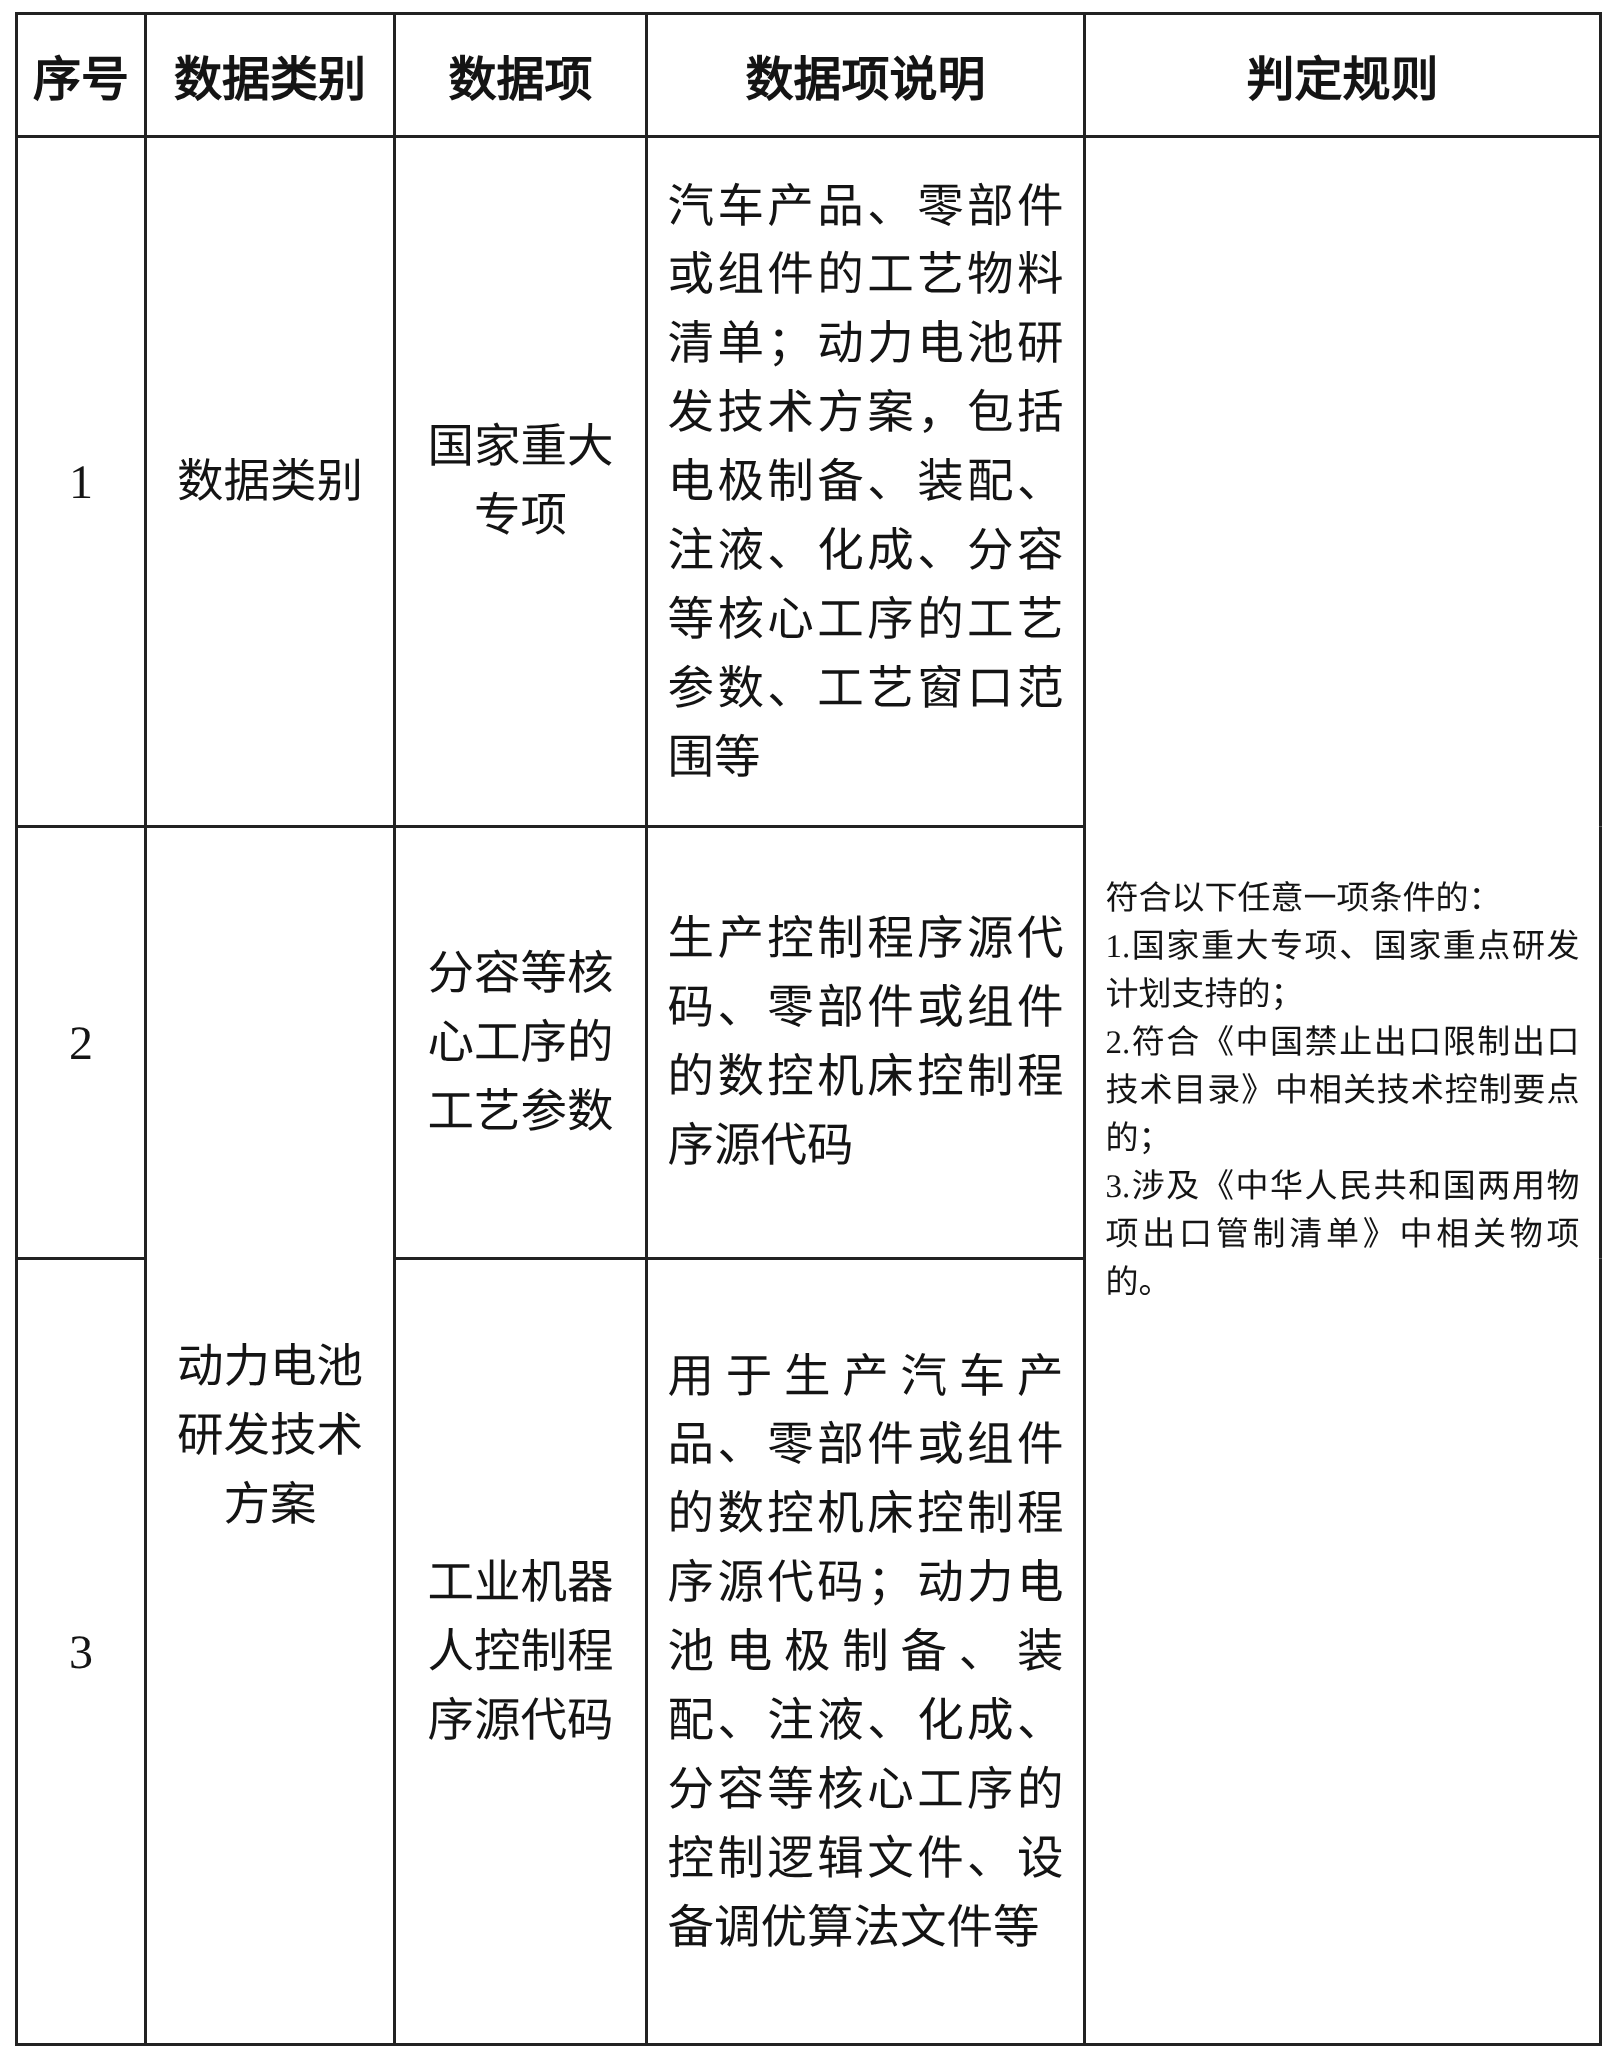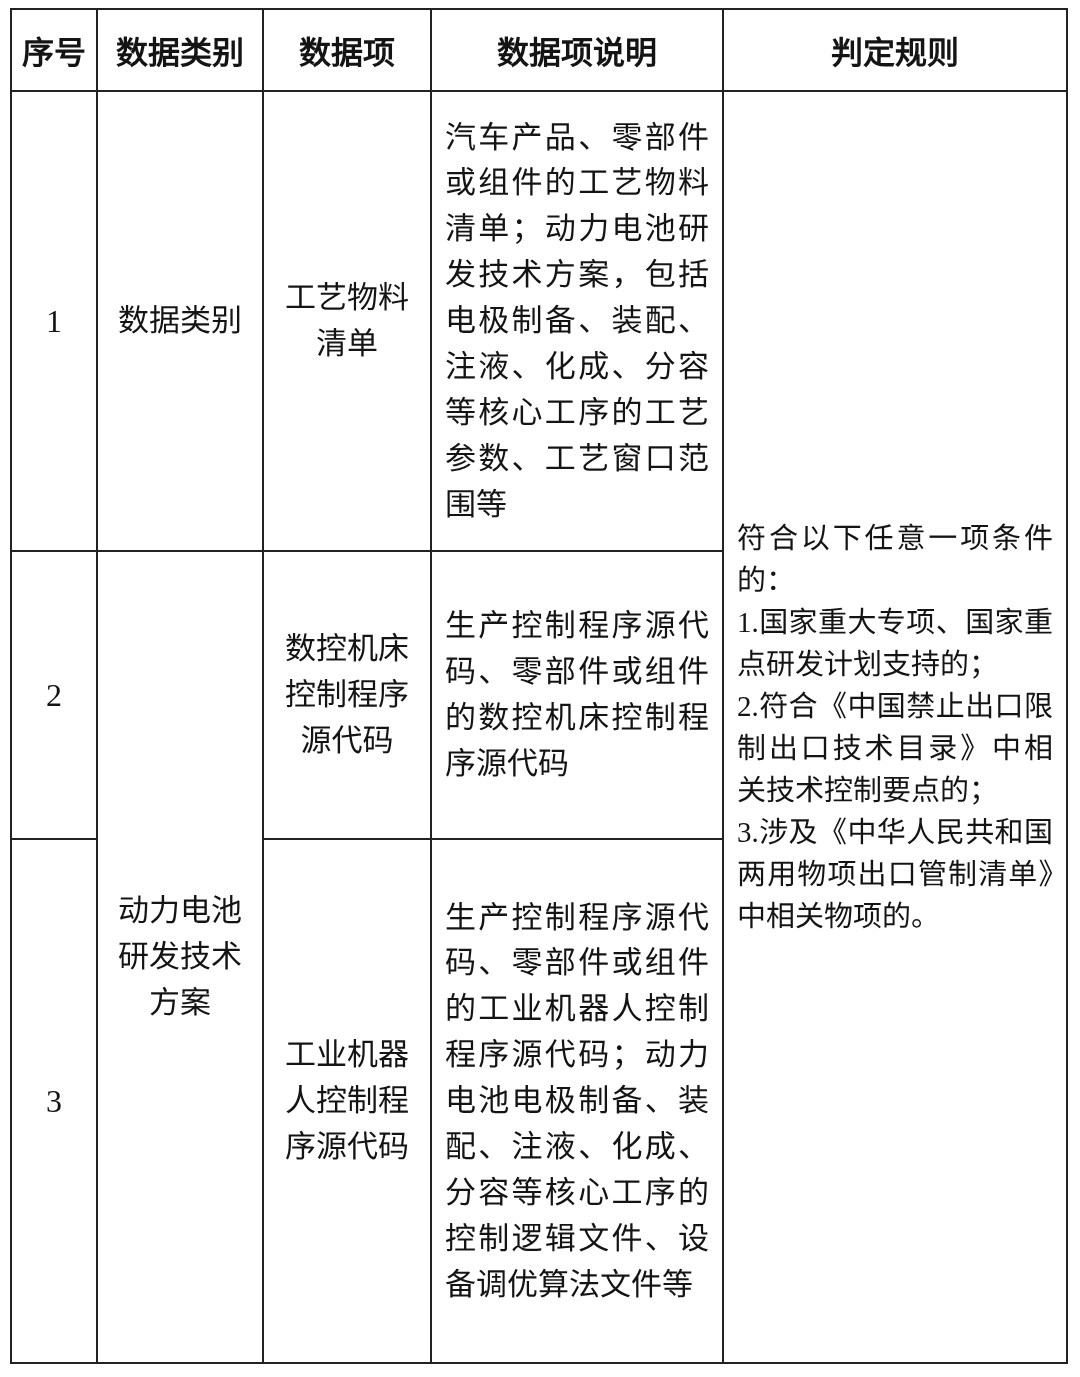--- a/index.html
+++ b/index.html
@@ -43,21 +43,21 @@
     padding: 0 4px;
   }
   .cell-desc {
     font-size: 31px;
     line-height: 1.48;
     text-align: justify;
     text-justify: inter-ideograph;
     padding: 19px 13px;
   }
   .cell-rule {
-    font-size: 29px;
+    font-size: 22px;
     line-height: 1.45;
     text-align: justify;
     text-justify: inter-ideograph;
     white-space: pre-line;
     padding: 4px 13px;
     vertical-align: middle;
   }
   tr.row-1 { height: 460px; }
   tr.row-2 { height: 288px; }
   tr.row-3 { height: 524px; }
@@ -79,32 +79,32 @@
       <th>数据类别</th>
       <th>数据项</th>
       <th>数据项说明</th>
       <th>判定规则</th>
     </tr>
   </thead>
   <tbody>
     <tr class="row-1">
       <td class="cell-num">1</td>
       <td class="cell-center">数据类别</td>
-      <td class="cell-center">工艺物料清单</td>
+      <td class="cell-center">国家重大专项</td>
       <td class="cell-desc">汽车产品、零部件或组件的工艺物料清单；动力电池研发技术方案，包括电极制备、装配、注液、化成、分容等核心工序的工艺参数、工艺窗口范围等</td>
       <td class="cell-rule" rowspan="3">符合以下任意一项条件的：
 1.国家重大专项、国家重点研发计划支持的；
 2.符合《中国禁止出口限制出口技术目录》中相关技术控制要点的；
 3.涉及《中华人民共和国两用物项出口管制清单》中相关物项的。</td>
     </tr>
     <tr class="row-2">
       <td class="cell-num">2</td>
       <td class="cell-center" rowspan="2">动力电池研发技术方案</td>
-      <td class="cell-center">数控机床控制程序源代码</td>
+      <td class="cell-center">分容等核心工序的工艺参数</td>
       <td class="cell-desc">生产控制程序源代码、零部件或组件的数控机床控制程序源代码</td>
     </tr>
     <tr class="row-3">
       <td class="cell-num">3</td>
       <td class="cell-center">工业机器人控制程序源代码</td>
-      <td class="cell-desc">生产控制程序源代码、零部件或组件的工业机器人控制程序源代码；动力电池电极制备、装配、注液、化成、分容等核心工序的控制逻辑文件、设备调优算法文件等</td>
+      <td class="cell-desc">用于生产汽车产品、零部件或组件的数控机床控制程序源代码；动力电池电极制备、装配、注液、化成、分容等核心工序的控制逻辑文件、设备调优算法文件等</td>
     </tr>
   </tbody>
 </table>
 
 </body></html>

